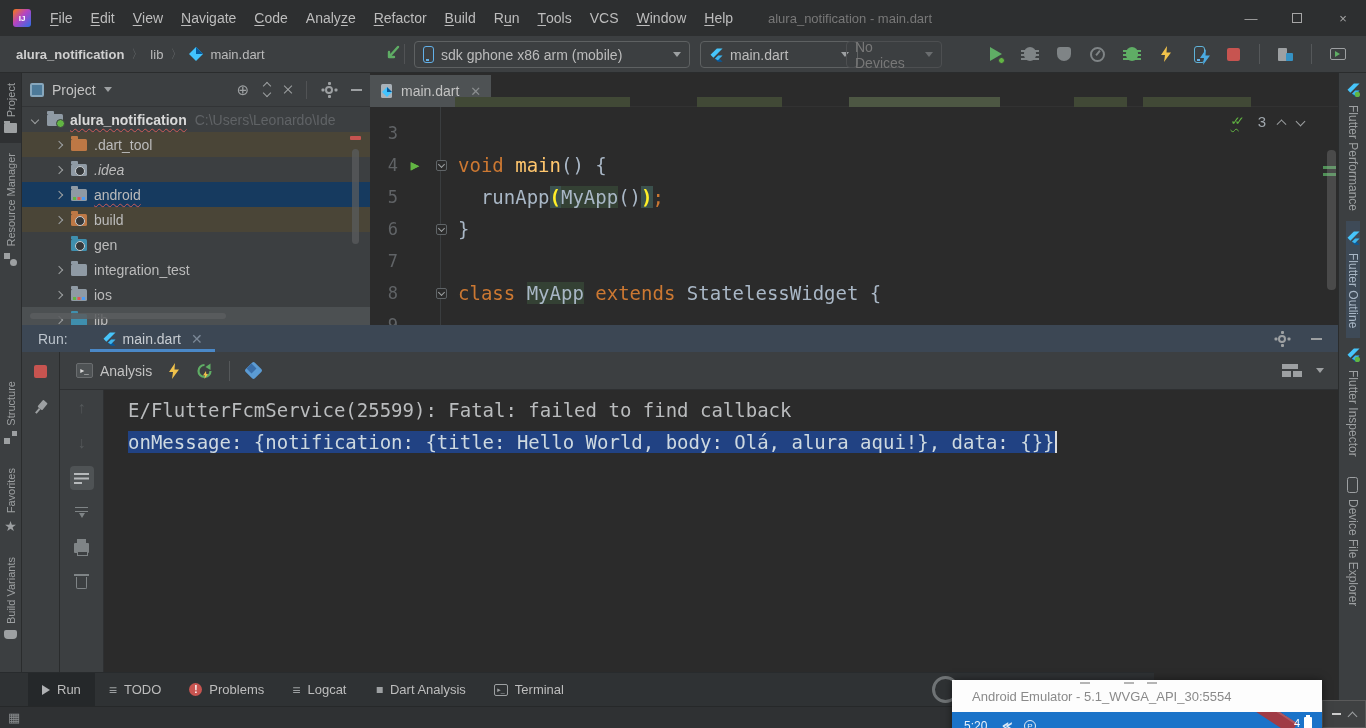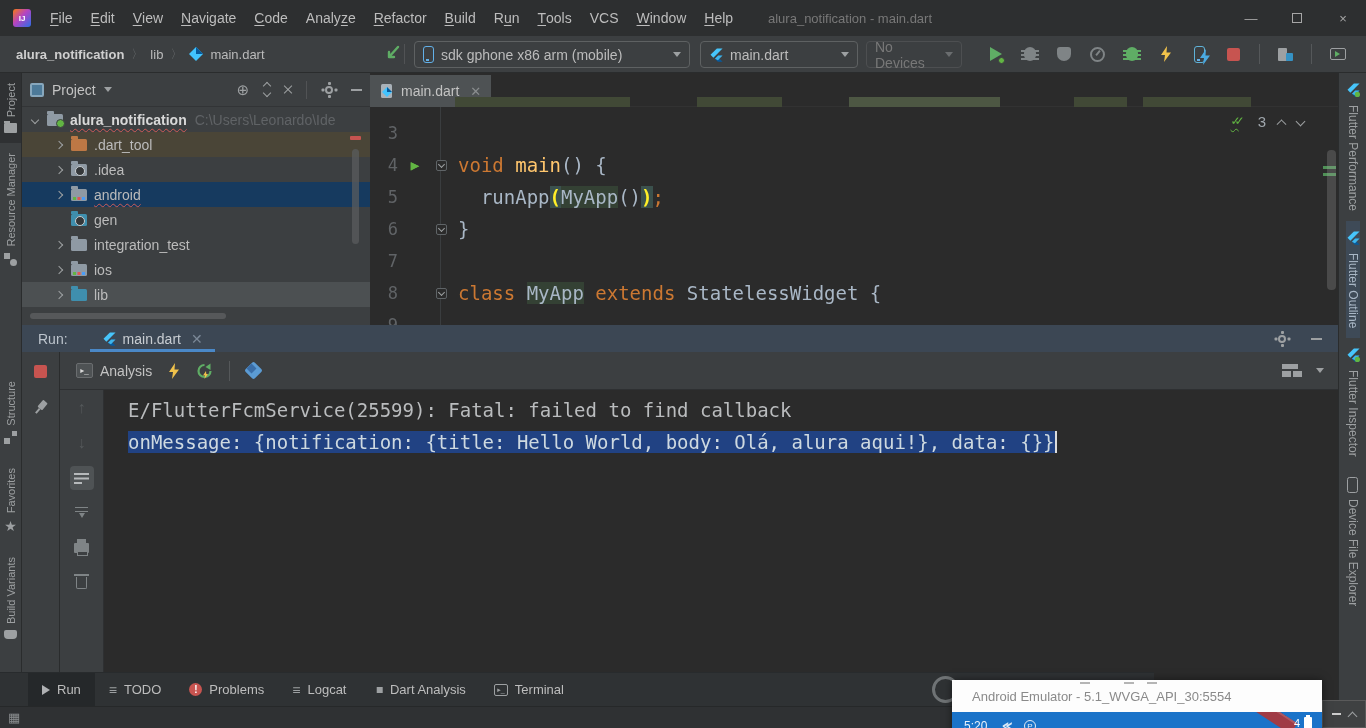--- a/index.html
+++ b/index.html
@@ -279,21 +279,21 @@
     </div>
     <div class="combo" style="left:700px;width:158px">
       <svg class="flut" viewBox="0 0 16 16">
           <polygon points="9,0.5 15.5,0.5 5,11 1.7,7.7" fill="#47c5fb"></polygon>
           <polygon points="15.5,8.6 10.5,8.6 6.8,12.3 10.2,15.7 15.5,15.7 10.5,10.6" fill="#075a9c"></polygon>
           <polygon points="6.8,12.3 10.4,8.7 15.5,8.6 10.2,14" fill="#47c5fb" opacity=".85"></polygon>
         </svg>
       <span>main.dart</span>
       <span class="caret-dn"></span>
     </div>
-    <div class="combo disabled" style="left:866px;width:96px">
+    <div class="combo disabled" style="left:846px;width:96px">
       <span>No Devices</span>
       <span class="caret-dn" style="border-top-color:#6a6d6f"></span>
     </div>
     <div class="tb-actions" id="tbActions">
         <span class="act">
           <span class="run-tri"></span>
           <span class="run-dot"></span>
         </span>
         <span class="act">
           <span class="bug"></span>
@@ -386,29 +386,34 @@
           <span class="chev down"></span>
           <span class="ficon f-root"></span>
           <span class="tname bold squig">alura_notification</span>
           <span class="tpath">C:\Users\Leonardo\Ide</span>
         </div>
         <div class="trow row-excluded" style="padding-left: 34px;">
           <span class="chev right"></span>
           <span class="ficon f-excluded"></span>
           <span class="tname">.dart_tool</span>
         </div>
-        <div class="trow" style="padding-left: 34px;">
+        <div class="trow" style="padding-left: 34px; font-style: italic;">
           <span class="chev right"></span>
           <span class="ficon f-settings"></span>
           <span class="tname">.idea</span>
         </div>
         <div class="trow row-selected" style="padding-left: 34px;">
           <span class="chev right"></span>
           <span class="ficon f-module"></span>
           <span class="tname squig">android</span>
+        </div>
+        <div class="trow row-excluded" style="padding-left: 34px;">
+          <span class="chev right"></span>
+          <span class="ficon f-excluded-gear"></span>
+          <span class="tname">build</span>
         </div>
         <div class="trow" style="padding-left: 34px;">
           <span class="chev none"></span>
           <span class="ficon f-gen"></span>
           <span class="tname">gen</span>
         </div>
         <div class="trow" style="padding-left: 34px;">
           <span class="chev right"></span>
           <span class="ficon f-folder"></span>
           <span class="tname">integration_test</span>

